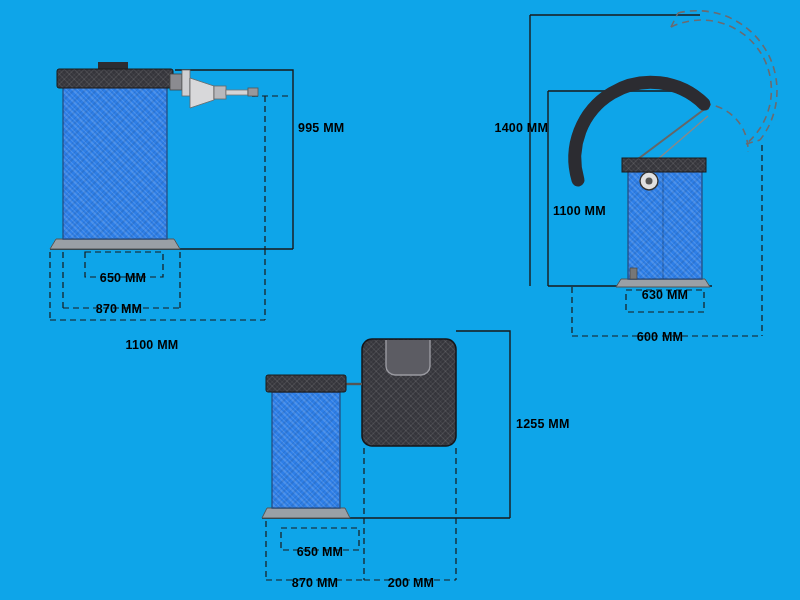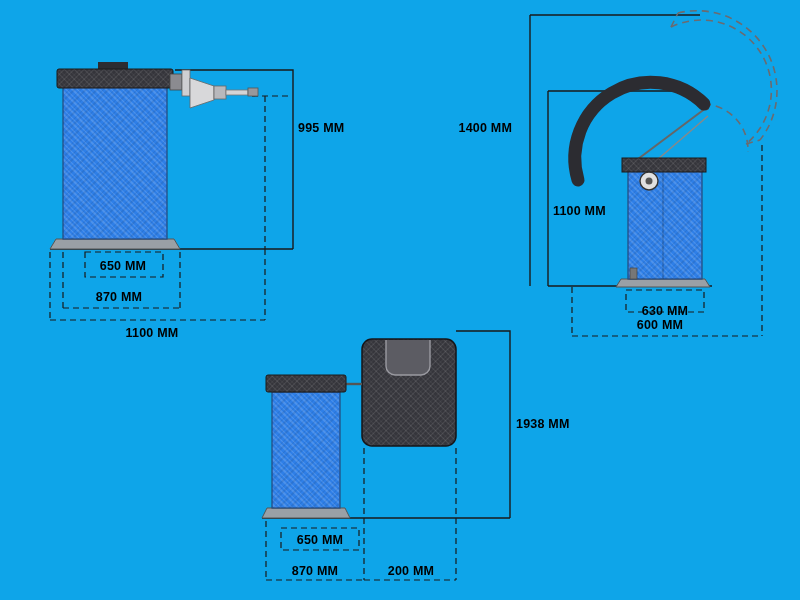--- a/index.html
+++ b/index.html
@@ -1,20 +1,20 @@
 <!DOCTYPE html>
 <html><head>
 <meta charset="utf-8">
 <style>
   html,body{margin:0;padding:0;background:#ffffff;}
   .stage{position:relative;width:800px;height:600px;background:#0ea5e9;overflow:hidden;
          font-family:"Liberation Sans",sans-serif;}
   .art{position:absolute;left:0;top:0;}
   .lab{position:absolute;font-weight:bold;font-size:12.5px;color:#000;white-space:nowrap;letter-spacing:.2px;}
-  .lab.c{transform:translateX(-50%);}
+  .lab.c{transform:translateX(-50%);margin-top:12px;}
   .lab.r{transform:translateX(-100%);}
 </style>
 </head>
 <body>
 
 <div class="stage">
 
   <svg class="art" width="800" height="600" viewBox="0 0 800 600">
     <defs>
       <pattern id="hatchBlue" width="8" height="8" patternUnits="userSpaceOnUse" patternTransform="rotate(45)">
@@ -110,23 +110,23 @@
       <rect x="272" y="392" width="68" height="116" fill="url(#hatchBlue)" stroke="#24497c" stroke-width="1.2"></rect>
       <rect x="266" y="375" width="80" height="17" rx="2" fill="url(#hatchDark)" stroke="#1a1a1a" stroke-width="1"></rect>
     </g>
   </svg>
 
   <div class="lab" style="left:298px;top:121px">995 MM</div>
   <div class="lab c" style="left:123px;top:259px">650 MM</div>
   <div class="lab c" style="left:119px;top:290px">870 MM</div>
   <div class="lab c" style="left:152px;top:326px">1100 MM</div>
 
-  <div class="lab r" style="left:512px;top:121px">1400 MM</div>
+  <div class="lab r" style="left:548px;top:121px">1400 MM</div>
   <div class="lab" style="left:553px;top:204px">1100 MM</div>
-  <div class="lab c" style="left:665px;top:304px">630 MM</div>
+  <div class="lab c" style="left:665px;top:276px">630 MM</div>
   <div class="lab c" style="left:660px;top:318px">600 MM</div>
 
-  <div class="lab" style="left:516px;top:417px">1938 MM</div>
+  <div class="lab" style="left:516px;top:417px">1255 MM</div>
   <div class="lab c" style="left:320px;top:533px">650 MM</div>
   <div class="lab c" style="left:315px;top:564px">870 MM</div>
   <div class="lab c" style="left:411px;top:564px">200 MM</div>
 
 </div>
 
 </body></html>

